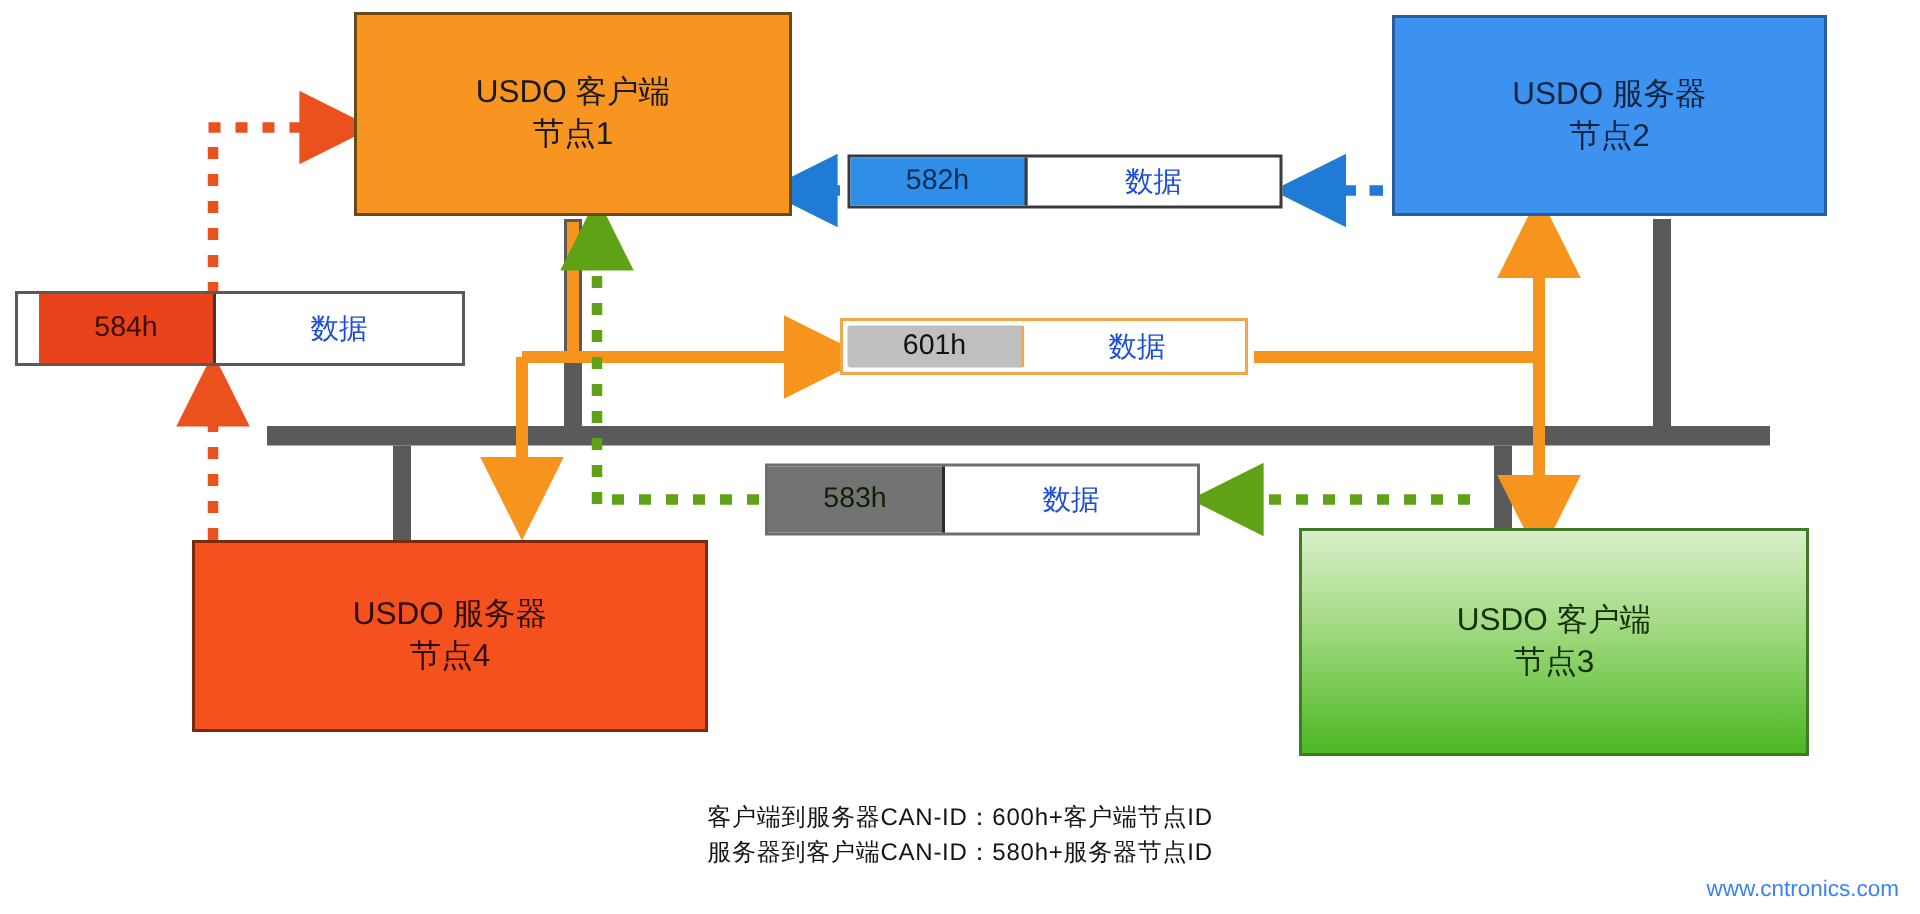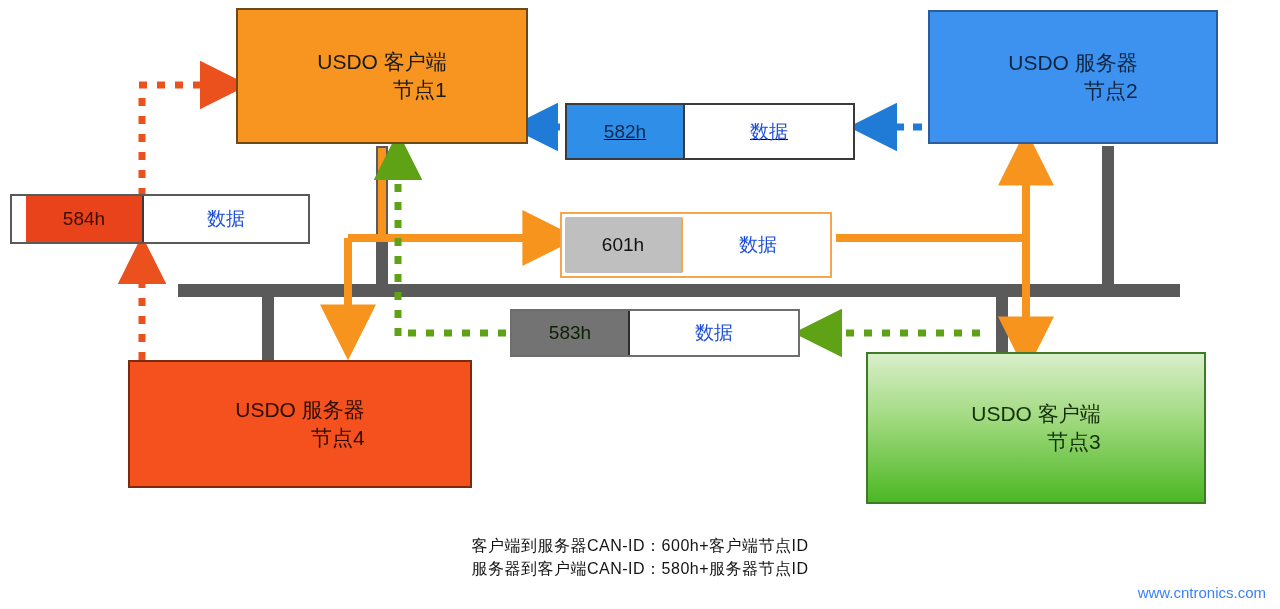--- a/index.html
+++ b/index.html
@@ -1,38 +1,38 @@
 <!DOCTYPE html>
 <html><head>
 <meta charset="utf-8">
 <style>
   html,body{margin:0;padding:0;background:#ffffff;}
   body{font-family:"Liberation Sans","DejaVu Sans",sans-serif;}
   #stage{position:relative;width:1280px;height:609px;background:#ffffff;overflow:hidden;}
-  .node{position:absolute;box-sizing:border-box;display:flex;align-items:center;justify-content:center;text-align:right;}
+  .node{position:absolute;box-sizing:border-box;display:flex;align-items:center;justify-content:center;text-align:center;}
   .node .label{line-height:1.35;font-size:21px;color:#1a1a1a;white-space:pre-line;}
   #node1{left:236px;top:8px;width:292px;height:136px;background:#F79520;border:2px solid #6b4a18;}
   #node2{left:928px;top:10px;width:290px;height:134px;background:#3D92F0;border:2px solid #2b5d9e;}
   #node2 .label{color:#10243f;}
   #node4{left:128px;top:360px;width:344px;height:128px;background:#F4511E;border:2px solid #7a2a0d;}
   #node4 .label{color:#2b0d04;}
   #node3{left:866px;top:352px;width:340px;height:152px;
          background:linear-gradient(180deg,#D9EFC9 0%,#9FD97E 45%,#4CB723 100%);
          border:2px solid #3f7a26;}
   #node3 .label{color:#15300a;}
 
   .msg{position:absolute;display:flex;box-sizing:border-box;background:#ffffff;}
   .msg .id,.msg .data{display:flex;align-items:center;justify-content:center;box-sizing:border-box;font-size:19px;}
   .msg .data{color:#1d4ed8;flex:1;}
 
-  #msg582{left:565px;top:103px;width:290px;height:57px;border:2px solid #3a3a3a;text-decoration:underline;}
+  #msg582{left:565px;top:103px;width:290px;height:36px;border:2px solid #3a3a3a;}
   #msg582 .id{width:118px;background:#2F8FE8;color:#0d2b52;border-right:2px solid #3a3a3a;}
   #msg584{left:10px;top:194px;width:300px;height:50px;border:2px solid #5a5a5a;}
   #msg584 .id{width:118px;background:#E8431A;color:#3d0d02;border-right:2px solid #3a3a3a;margin-left:14px;}
-  #msg601{left:560px;top:212px;width:272px;height:66px;border:2px solid #F5A54B;background:#fff;}
+  #msg601{left:560px;top:212px;width:272px;height:38px;border:2px solid #F5A54B;background:#fff;}
   #msg601 .id{width:118px;background:#BFBFBF;color:#111;border-right:2px solid #F5A54B;margin:3px;border-radius:2px;}
   #msg583{left:510px;top:309px;width:290px;height:48px;border:2px solid #6e6e6e;}
   #msg583 .id{width:118px;background:#737373;color:#0d2102;border-right:2px solid #2c2c2c;}
 
   .caption{position:absolute;left:0;top:535px;width:1280px;text-align:center;
            font-size:16px;color:#141414;line-height:1.42;letter-spacing:.5px;}
   .watermark{position:absolute;right:14px;bottom:8px;font-size:15px;color:#3b82f6;}
   svg.wires{position:absolute;left:0;top:0;width:1280px;height:609px;}
 </style>
 </head>

